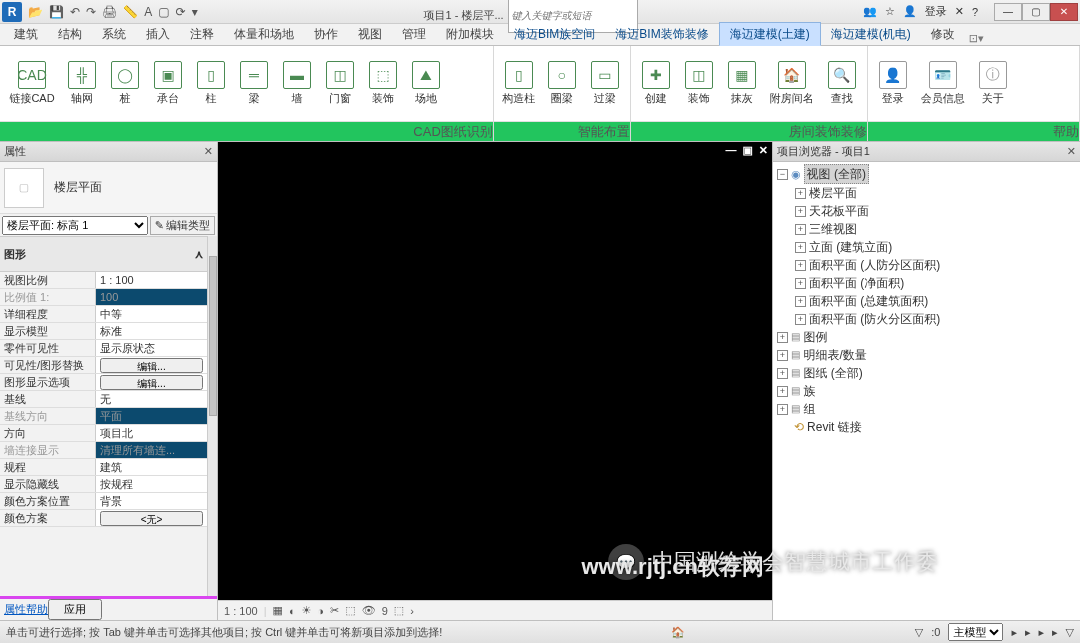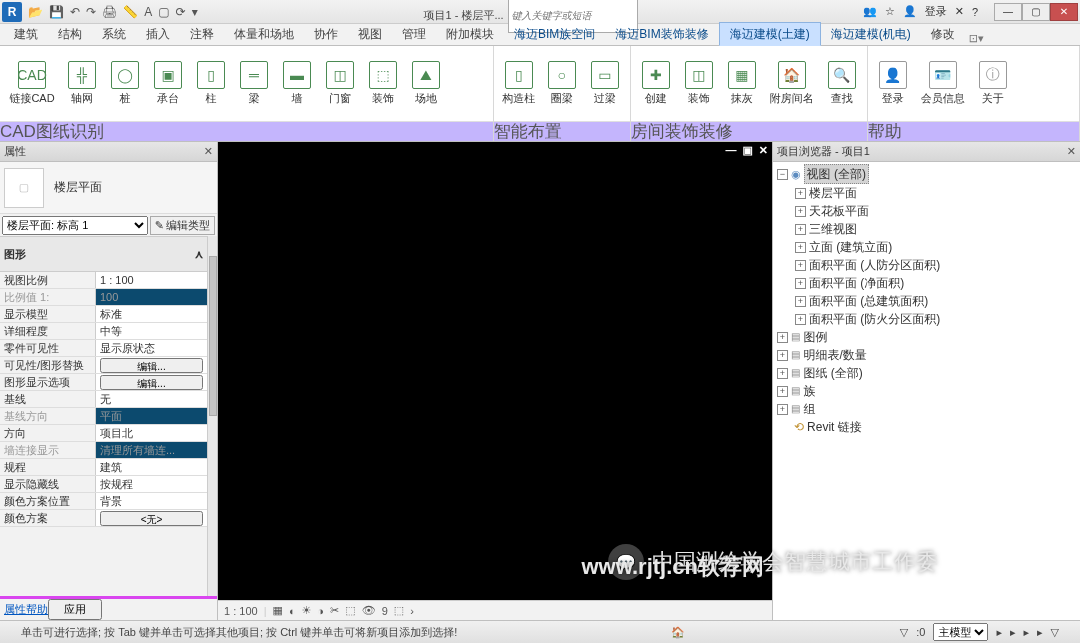--- a/index.html
+++ b/index.html
@@ -25,21 +25,21 @@
 .tabarrow { margin-left: 4px; color:#777; }
 
 .ribbon { height: 96px; background: #fff; display: flex; border-bottom: 1px solid #bfbfbf; }
 .rgroup { border-right: 1px solid #d8d8d8; display: flex; flex-direction: column; }
 .rrow { flex: 1; display: flex; align-items: center; padding: 2px 4px; gap: 1px; }
 .ritem { display: flex; flex-direction: column; align-items: center; justify-content: center; width: 42px; height: 70px; cursor: pointer; }
 .ritem.wide { width: 56px; }
 .ricon { width: 28px; height: 28px; border: 1px solid #4a8a52; border-radius: 2px; display: flex; align-items: center; justify-content: center; color: #4a8a52; font-size: 14px; }
 .ricon.gray { border-color:#999; color:#999; }
 .rlabel { font-size: 11px; color: #333; margin-top: 2px; text-align: center; }
-.rgtitle { height: 20px; font-size: 17px; color: #555; text-align: left; border-top: 1px solid #e0e0e0; line-height: 20px; background: #c4b5fd; }
+.rgtitle { height: 20px; font-size: 13px; color: #555; text-align: right; border-top: 1px solid #e0e0e0; line-height: 20px; background: #22c55e; }
 
 .mainrow { display: flex; height: 478px; }
 .proppanel { width: 218px; background: #f2f2f2; display: flex; flex-direction: column; border-right: 1px solid #bfbfbf; }
 .panehdr { height: 20px; background: linear-gradient(#e6e6e6,#d6d6d6); display: flex; align-items: center; justify-content: space-between; padding: 0 4px; font-size: 11px; color:#333; border-bottom: 1px solid #bfbfbf; }
 .closex { cursor: pointer; color:#555; }
 .typesel { height: 52px; display: flex; align-items: center; gap: 10px; padding: 4px; background:#f5f5f5; border-bottom:1px solid #ddd;}
 .typeicon { width: 40px; height: 40px; border: 1px solid #ccc; background:#fff; display:flex; align-items:center; justify-content:center; color:#bbb; }
 .typesel span { font-size:12px; }
 .selrow { height: 22px; display: flex; align-items: center; gap: 2px; padding: 0 2px; }
 .selrow select { flex:1; font-size:11px; height:19px; }
@@ -68,21 +68,21 @@
 
 .browser { width: 308px; background:#fff; border-left:1px solid #bfbfbf; display:flex; flex-direction:column;}
 .tree { flex:1; padding:2px 4px; overflow-y:auto; font-size:12px; line-height:18px;}
 .tnode { display:flex; align-items:center; gap:3px; white-space:nowrap; cursor:pointer; }
 .texp { width:11px; height:11px; border:1px solid #888; font-size:9px; line-height:9px; text-align:center; color:#555;}
 .ticon { color:#5c8cc0; font-size:11px; }
 .tdoc { color:#888; font-size:10px; }
 .sel { background:#d4d4d4; border:1px dotted #888; padding:0 2px;}
 .lnk { color:#c09030;}
 
-.statusbar { height:23px; background:linear-gradient(#f0f0f0,#e0e0e0); border-top:1px solid #bfbfbf; display:flex; align-items:center; justify-content:space-between; padding:0 21px; font-size:11px; color:#444;}
+.statusbar { height:23px; background:linear-gradient(#f0f0f0,#e0e0e0); border-top:1px solid #bfbfbf; display:flex; align-items:center; justify-content:space-between; padding:0 6px; font-size:11px; color:#444;}
 .statusright { display:flex; align-items:center; gap:8px;}
 .statusright select { font-size:11px; height:18px;}
 .scrollbar-track { width:10px; background:#e8e8e8; border-left:1px solid #ccc; position:relative;}
 .scrollbar-thumb { position:absolute; top:20px; width:8px; left:1px; height:160px; background:#c4c4c4; border:1px solid #aaa;}
 .propbody { display:flex; flex:1; overflow:hidden;}
 .propmain { flex:1; overflow:hidden; display:flex; flex-direction:column;}
 </style>
 </head>
 <body>
 
@@ -272,26 +272,26 @@
         <div class="proptable" id="proptable">
             <div class="prow">
               <div class="pname">视图比例</div>
               <div class="pval">1 : 100</div>
             </div>
             <div class="prow">
               <div class="pname dim">比例值 1:</div>
               <div class="pval dim">100</div>
             </div>
             <div class="prow">
+              <div class="pname">详细程度</div>
+              <div class="pval">中等</div>
+            </div>
+            <div class="prow">
               <div class="pname">显示模型</div>
               <div class="pval">标准</div>
-            </div>
-            <div class="prow">
-              <div class="pname">详细程度</div>
-              <div class="pval">中等</div>
             </div>
             <div class="prow">
               <div class="pname">零件可见性</div>
               <div class="pval">显示原状态</div>
             </div>
             <div class="prow">
               <div class="pname">可见性/图形替换</div>
               <div class="pval">
                 <button>编辑...</button>
               </div>

